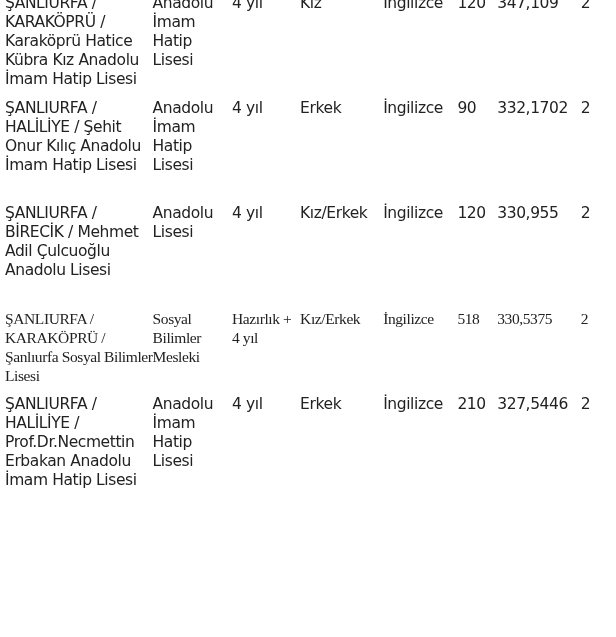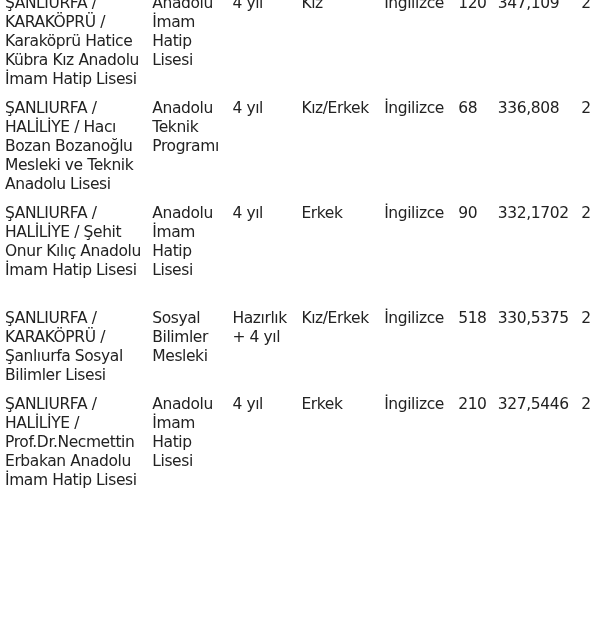--- a/index.html
+++ b/index.html
@@ -16,56 +16,56 @@
   td.c3 { width:72px; }
   td.c4 { width:86px; }
   td.c5 { width:77px; }
   td.c6 { width:42px; }
   td.c7 { width:86px; }
   td.c8 { width:40px; white-space:nowrap; }
   tr.r1 td { height:95px; }
   tr.r2 td { height:95px; }
   tr.r3 td { height:95px;margin-top:24px; }
   tr.r4 td { height:95px; }
-  tr.r5 td { height:76px; }
+  tr.r5 td { height:76px;font-family:Liberation Serif, serif; }
   tr.r6 td { height:114px; }
 </style>
 </head>
 <body>
 
 <table>
   <tbody>
     <tr class="r1">
       <td class="c1">ŞANLIURFA / KARAKÖPRÜ / Karaköprü Hatice Kübra Kız Anadolu İmam Hatip Lisesi</td>
       <td class="c2">Anadolu İmam Hatip Lisesi</td>
       <td class="c3">4 yıl</td>
       <td class="c4">Kız</td>
       <td class="c5">İngilizce</td>
       <td class="c6">120</td>
       <td class="c7">347,109</td>
       <td class="c8">2</td>
     </tr>
-    <tr class="r2">
-      <td class="c1">ŞANLIURFA / HALİLİYE / Hacı Bozan Bozanoğlu Mesleki ve Teknik Anadolu Lisesi</td>
-      <td class="c2">Anadolu Teknik Programı</td>
-      <td class="c3">4 yıl</td>
-      <td class="c4">Kız/Erkek</td>
-      <td class="c5">İngilizce</td>
-      <td class="c6">68</td>
-      <td class="c7">336,808</td>
-      <td class="c8">2</td>
-    </tr>
     <tr class="r3">
       <td class="c1">ŞANLIURFA / HALİLİYE / Şehit Onur Kılıç Anadolu İmam Hatip Lisesi</td>
       <td class="c2">Anadolu İmam Hatip Lisesi</td>
       <td class="c3">4 yıl</td>
       <td class="c4">Erkek</td>
       <td class="c5">İngilizce</td>
       <td class="c6">90</td>
       <td class="c7">332,1702</td>
+      <td class="c8">2</td>
+    </tr>
+    <tr class="r4">
+      <td class="c1">ŞANLIURFA / BİRECİK / Mehmet Adil Çulcuoğlu Anadolu Lisesi</td>
+      <td class="c2">Anadolu Lisesi</td>
+      <td class="c3">4 yıl</td>
+      <td class="c4">Kız/Erkek</td>
+      <td class="c5">İngilizce</td>
+      <td class="c6">120</td>
+      <td class="c7">330,955</td>
       <td class="c8">2</td>
     </tr>
     <tr class="r5">
       <td class="c1">ŞANLIURFA / KARAKÖPRÜ / Şanlıurfa Sosyal Bilimler Lisesi</td>
       <td class="c2">Sosyal Bilimler Mesleki</td>
       <td class="c3">Hazırlık + 4 yıl</td>
       <td class="c4">Kız/Erkek</td>
       <td class="c5">İngilizce</td>
       <td class="c6">518</td>
       <td class="c7">330,5375</td>

